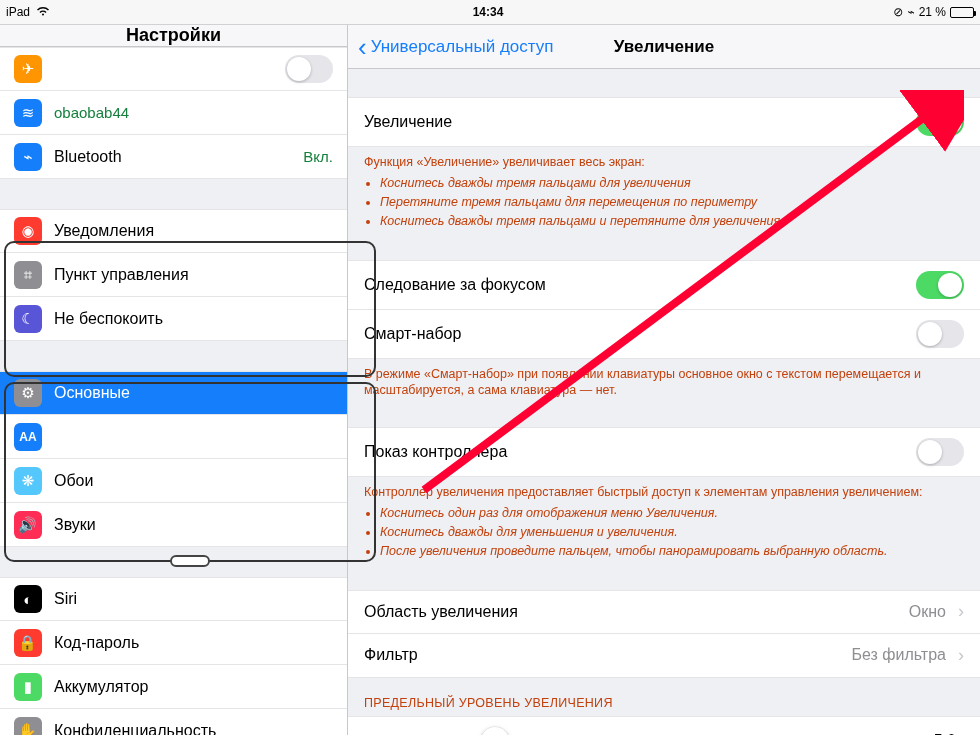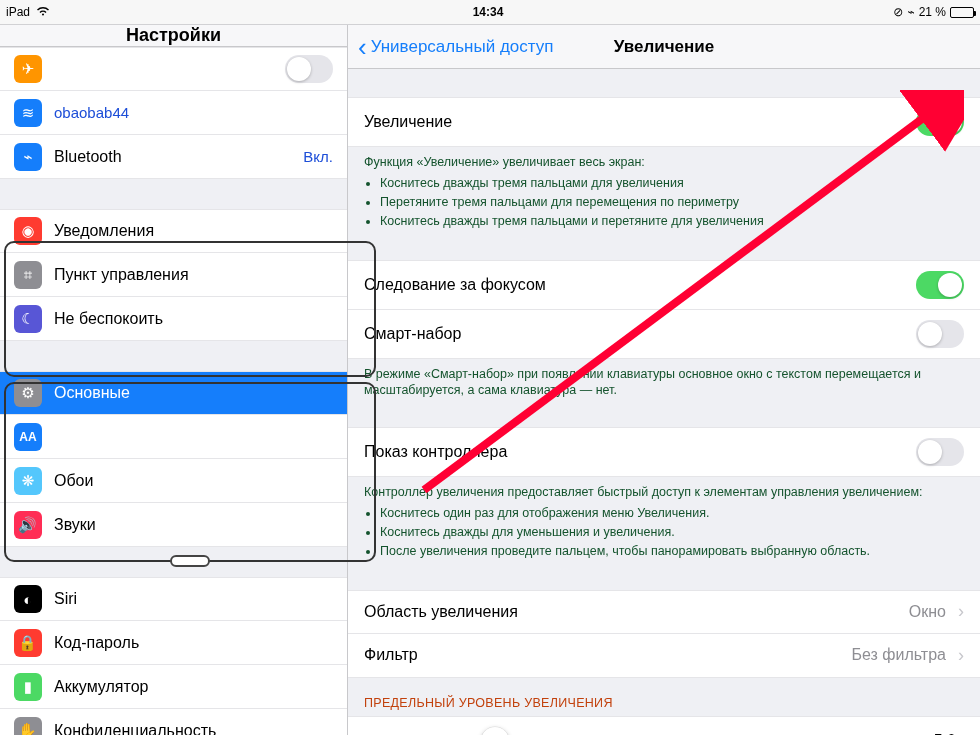--- a/index.html
+++ b/index.html
@@ -67,21 +67,21 @@
     height: 44px; padding: 0 14px;
     background: #fff;
     border-bottom: 1px solid #e5e5e8;
     font-size: 16px;
     position: relative;
   }
   .row.first { border-top: 1px solid #e5e5e8; }
   .row.selected { background: #157efb; color: #fff; }
   .row.selected .icon { filter: none; }
   .row .label { flex: 1; }
-  .row .value { color: #1d4ed8; font-size: 15px; }
+  .row .value { color: #15803d; font-size: 15px; }
   .icon {
     width: 28px; height: 28px; border-radius: 6px; display: flex;
     align-items: center; justify-content: center; flex-shrink: 0;
     color: #fff; font-size: 15px;
   }
   .chev { color: #c7c7cc; font-size: 18px; }
   .switch {
     width: 48px; height: 28px; border-radius: 14px;
     background: #e5e5ea; position: relative; flex-shrink: 0;
   }
@@ -119,24 +119,24 @@
   .drow {
     display: flex; align-items: center; gap: 12px;
     min-height: 44px; padding: 10px 16px;
     background: #fff; border-bottom: 1px solid #e5e5e8;
     font-size: 16px;
   }
   .drow.first { border-top: 1px solid #e5e5e8; }
   .drow .label { flex: 1; }
   .drow .value { color: #8e8e93; font-size: 16px; }
   .footer {
-    padding: 7px 32px 0 16px; color: #14532d; font-size: 12.5px; line-height: 1.35;
+    padding: 7px 32px 0 16px; color: #c2410c; font-size: 12.5px; line-height: 1.35;
   }
   .footer ul { margin: 4px 0 0 0; padding-left: 16px; }
-  .footer li { margin: 2px 0; }
+  .footer li { margin: 2px 0; font-style: italic; }
   .section-header {
     padding: 18px 16px 6px 16px;
     color: #c2410c; font-size: 12.5px; letter-spacing: 0.3px;
   }
   .sliderrow {
     background: #fff; border-top: 1px solid #e5e5e8; border-bottom: 1px solid #e5e5e8;
     padding: 14px 16px; display: flex; align-items: center; gap: 14px;
   }
   .slider { flex: 1; height: 20px; position: relative; }
   .slider .track {

